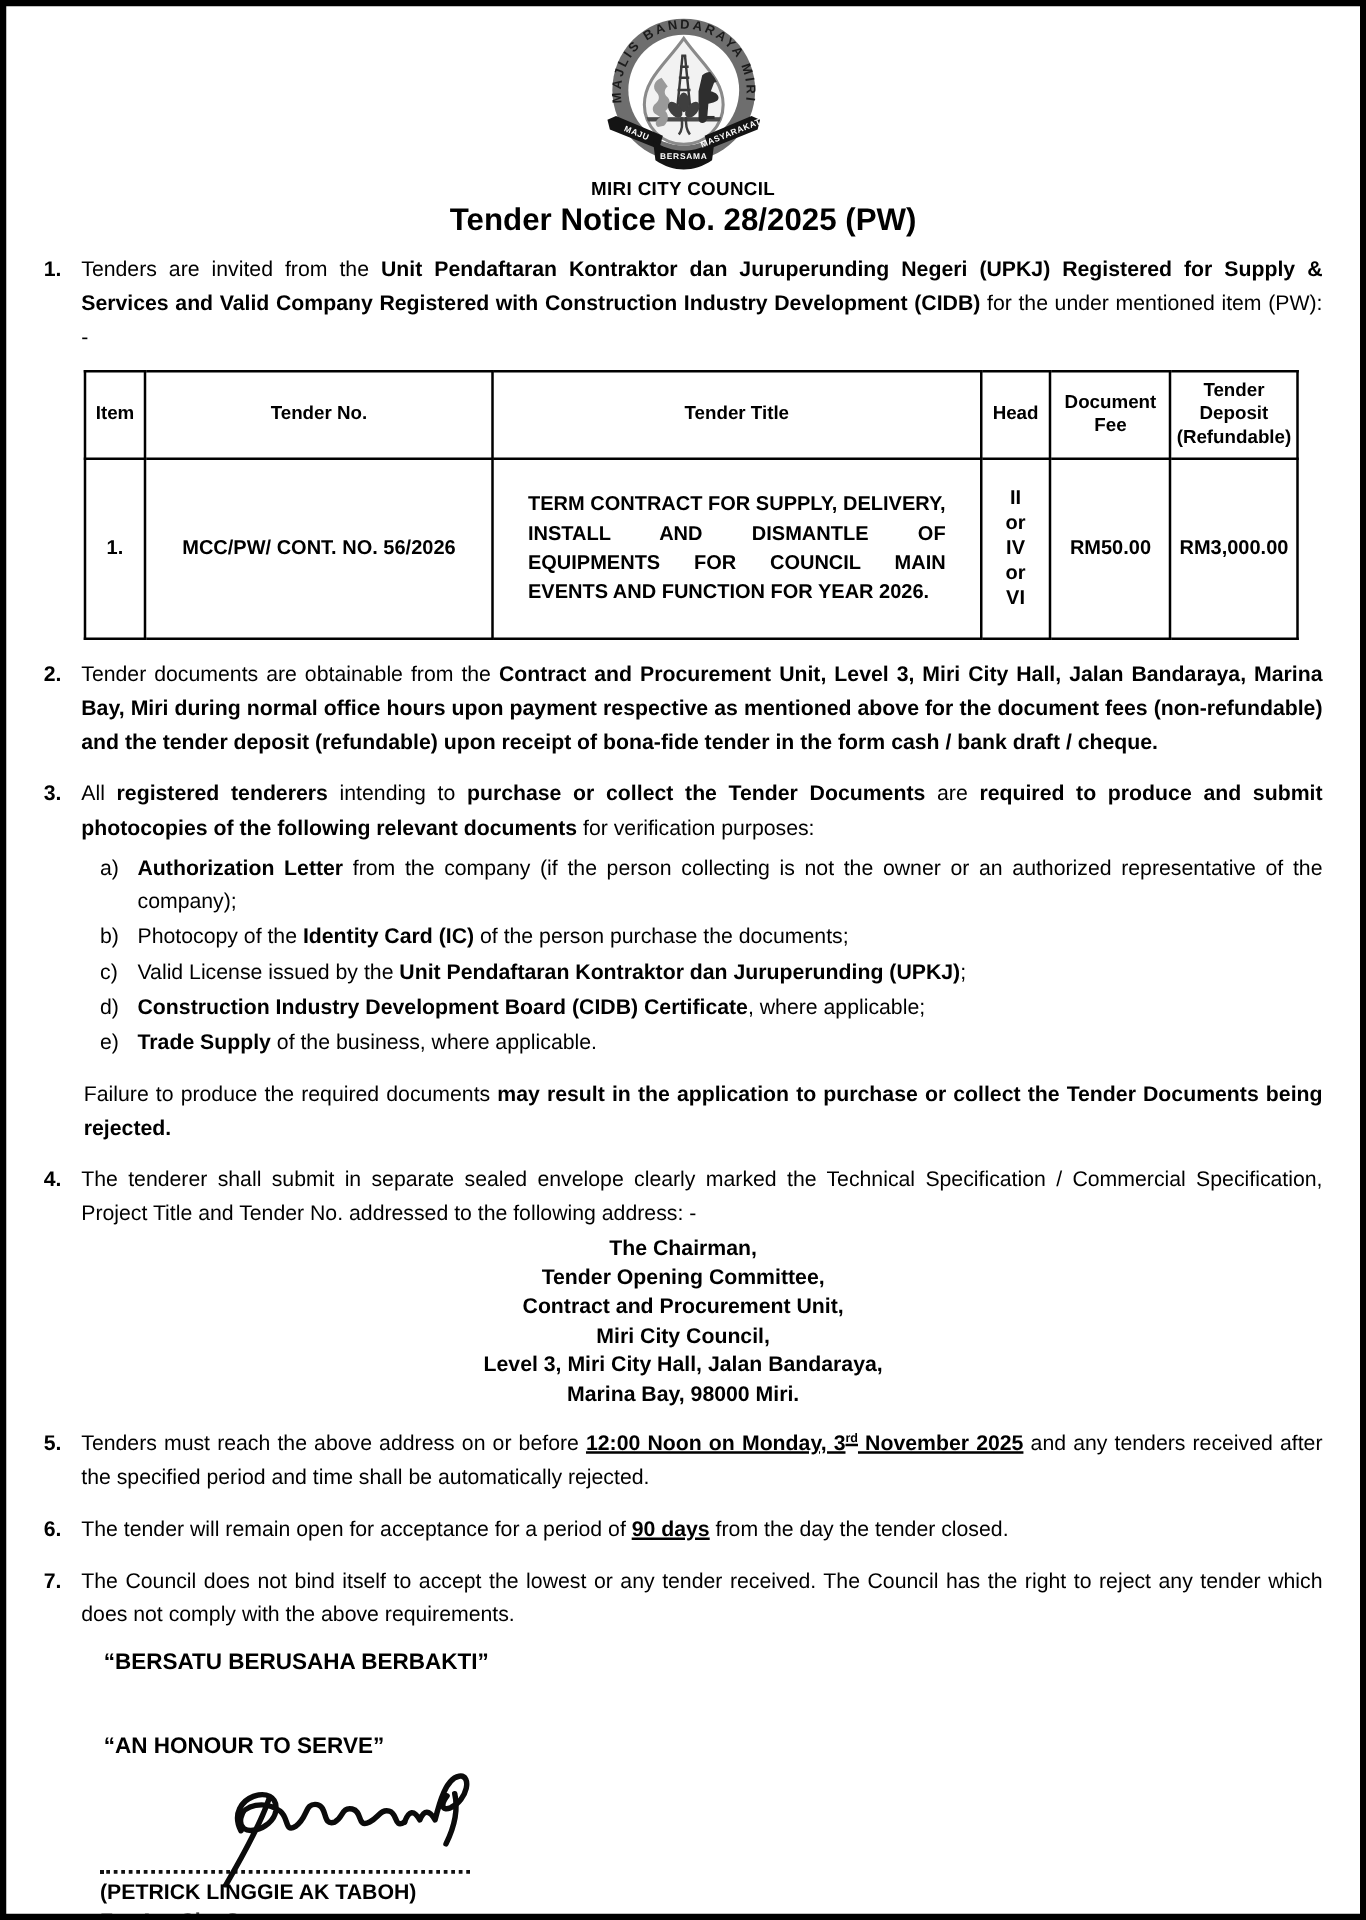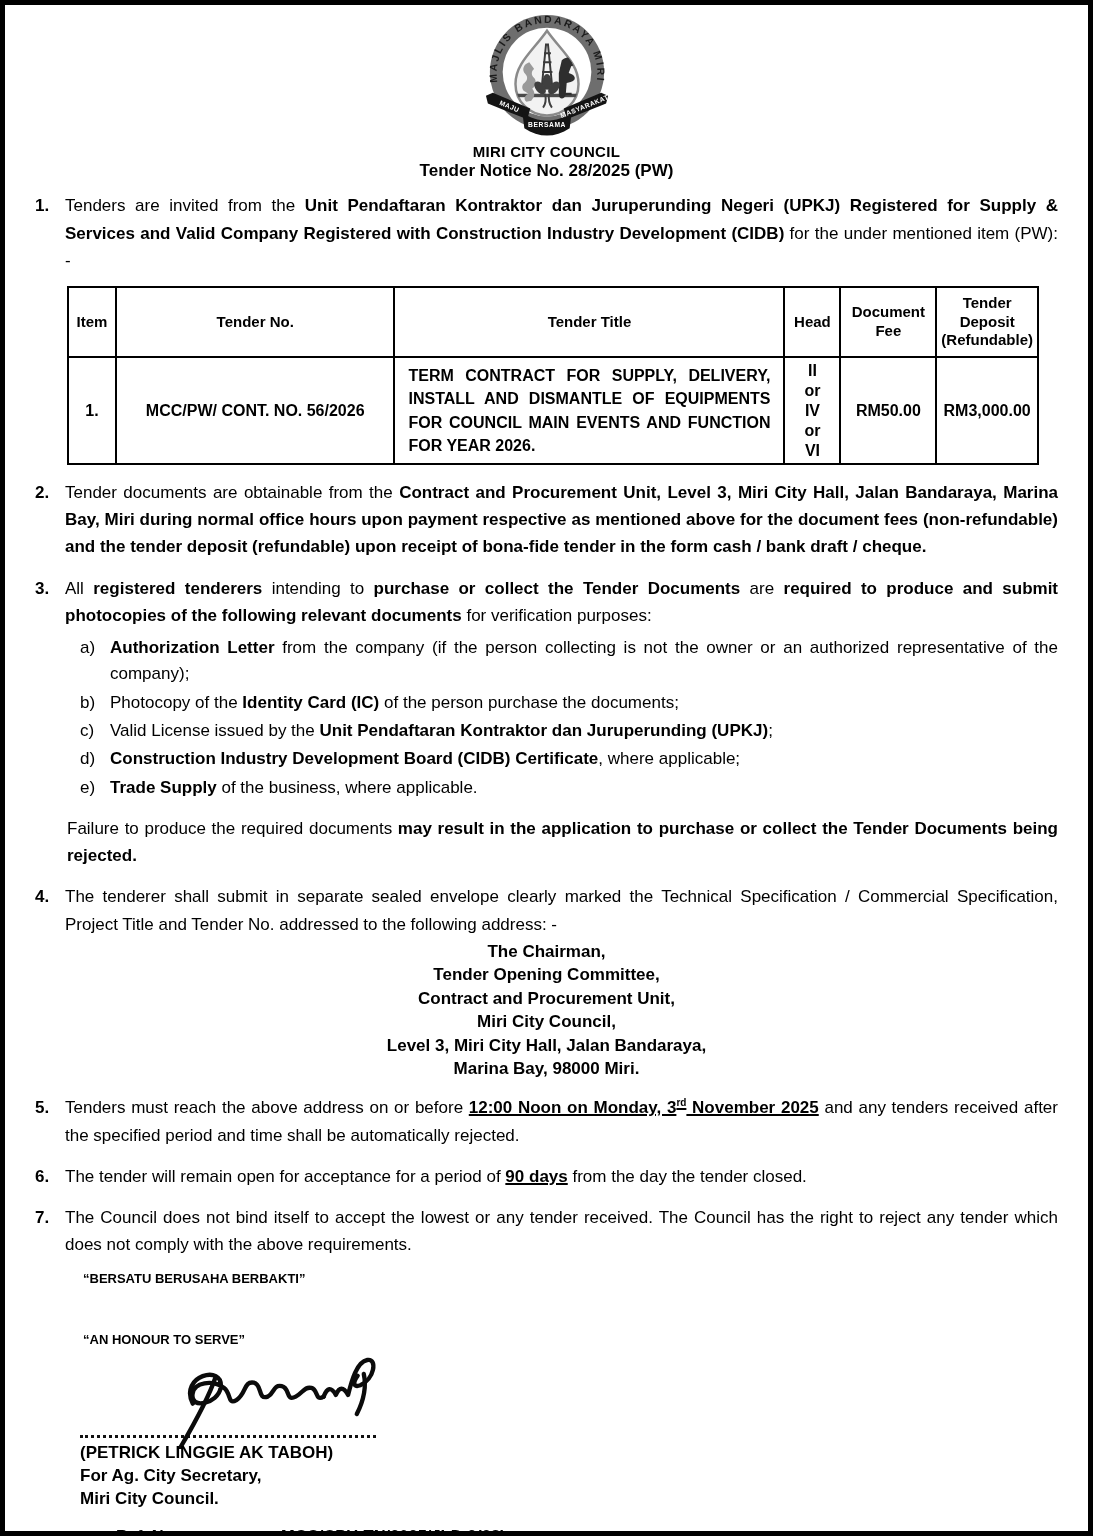--- a/index.html
+++ b/index.html
@@ -6,49 +6,49 @@
   body{
     width:1093px;height:1536px;box-sizing:border-box;
     background:#ffffff;border:5px solid #000;
     font-family:"Liberation Sans", sans-serif;color:#000;
     overflow:hidden;
   }
   .content{padding:6px 30px 0 30px;}
   .header{text-align:center;}
   .logo-wrap{display:flex;justify-content:center;}
   .title1{font-size:15px;font-weight:bold;letter-spacing:.3px;line-height:1.2;}
-  .title2{font-size:17px;font-weight:bold;line-height:1.2;}
+  .title2{font-size:25px;font-weight:bold;line-height:1.2;}
   .para{display:flex;margin-top:14px;font-size:17px;line-height:1.6;}
   .num{flex:none;width:30px;font-weight:bold;}
   .ptext{flex:1;text-align:justify;}
   .b{font-weight:bold;}
   .u{text-decoration:underline;text-decoration-thickness:2px;}
   .i{margin-top:42px;}
   sup{font-size:10px;line-height:0;}
   
   table.tender{
     border-collapse:collapse;margin:12px 0 0 32px;width:972px;
     font-size:16px;
   }
   table.tender th, table.tender td{border:2px solid #000;}
   table.tender th{font-size:15px;font-weight:bold;text-align:center;padding:6px 4px;line-height:1.25;}
   table.tender td{font-weight:bold;vertical-align:middle;}
   td.c{text-align:center;padding:4px 6px;}
-  td.title-cell{text-align:justify;padding:6px 13px;line-height:1.45;}
-  td.head-cell{text-align:center;white-space:pre-line;line-height:1.25;padding:2px 2px;}
+  td.title-cell{text-align:justify;padding:6px 27px;line-height:1.45;}
+  td.head-cell{text-align:center;white-space:pre-line;line-height:1.25;padding:21px 2px;}
   .col-item{width:48px;}.col-no{width:280px;}.col-title{width:392px;}
   .col-head{width:56px;}.col-fee{width:96px;}.col-dep{width:100px;}
   
   .sublist{margin:6px 0 0 45px;font-size:17px;line-height:1.55;}
   .subitem{display:flex;margin-top:2px;}
   .sublabel{flex:none;width:30px;}
   .subtext{flex:1;text-align:justify;}
   .failure{margin:14px 0 0 32px;font-size:17px;line-height:1.6;text-align:justify;}
   .address{margin-top:2px;text-align:center;font-size:17px;font-weight:bold;line-height:1.38;}
-  .motto{margin:12px 0 0 48px;font-size:13px;font-weight:bold;line-height:1.4;}
+  .motto{margin:12px 0 0 48px;font-size:18px;font-weight:bold;line-height:1.4;}
   .sig-block{margin:4px 0 0 45px;}
   .sig-art{display:block;margin-left:50px;margin-bottom:-16px;}
   .dotted-line{width:296px;border-bottom:3px dotted #111;height:2px;}
   .sig-name{font-size:17px;font-weight:bold;margin-top:4px;line-height:1.35;}
   .footer{margin:14px 0 0 45px;font-size:16.5px;font-weight:bold;line-height:1.45;}
   .frow{display:flex;margin-left:36px;}
   .flabel{flex:none;width:155px;}
 </style>
 </head>
 <body>

